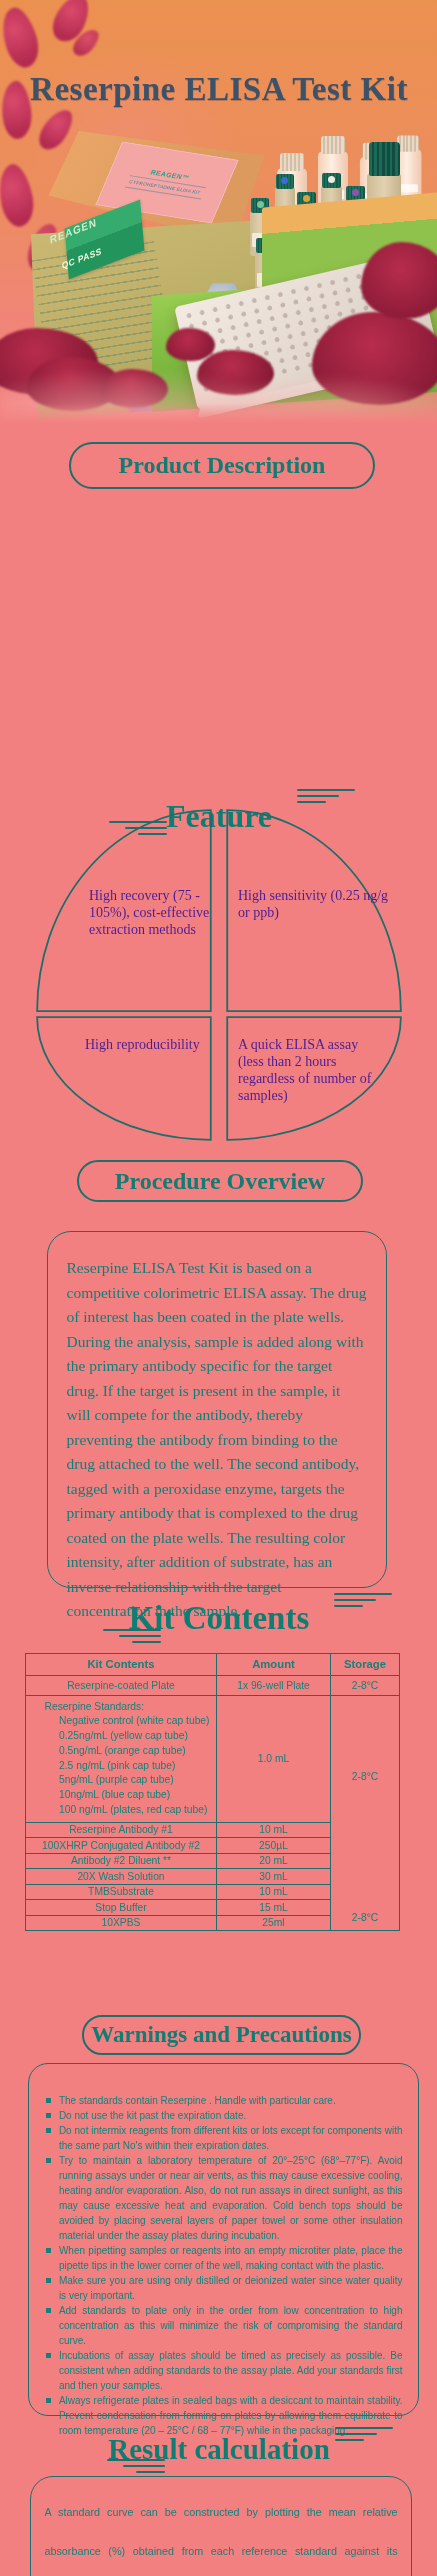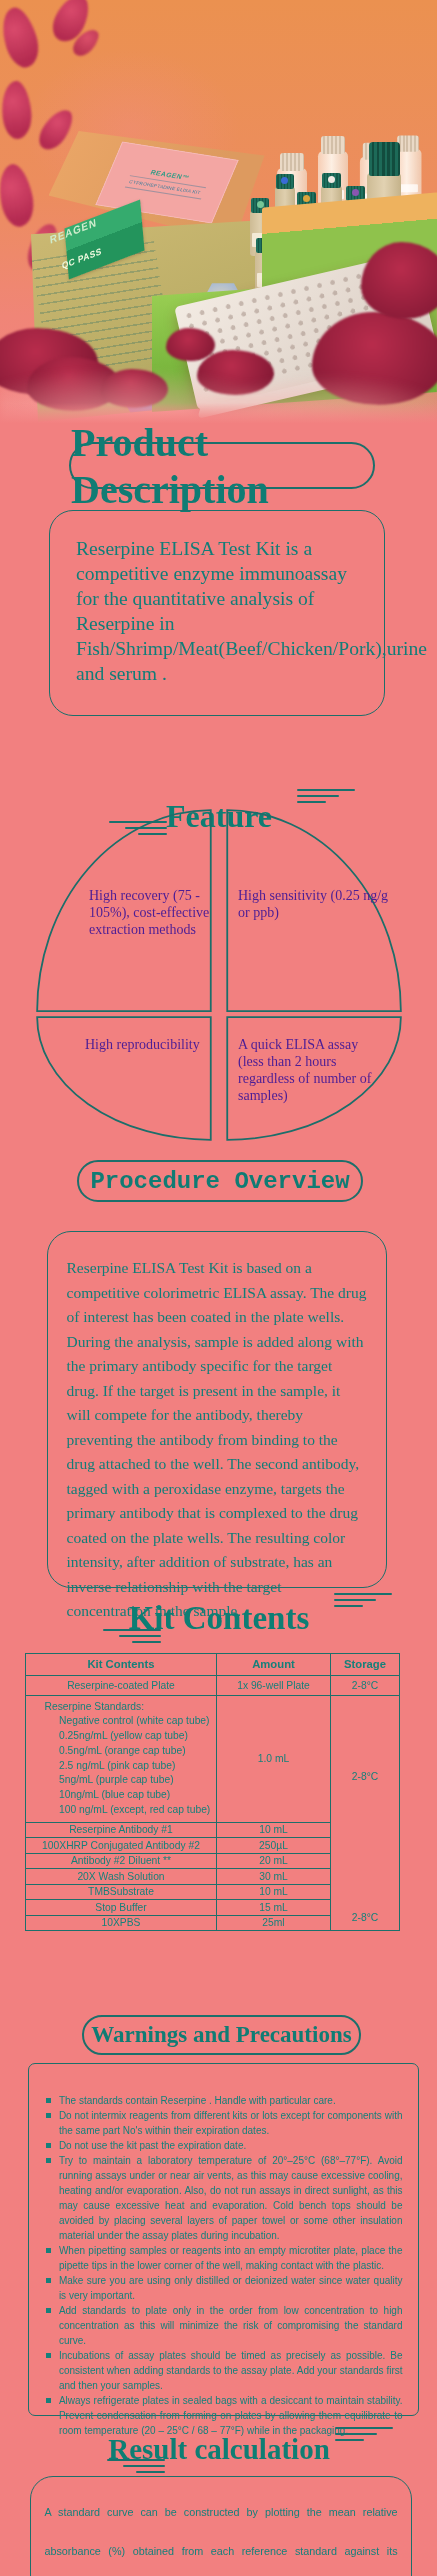--- a/index.html
+++ b/index.html
@@ -109,22 +109,22 @@
   .fog{position:absolute;left:0;bottom:-7.2px;width:100%;height:88px;filter:blur(3.6px);
     background:
       radial-gradient(60% 100% at 28% 100%, rgba(250,172,168,.95), rgba(250,172,168,0) 75%),
       radial-gradient(46% 90% at 74% 100%, rgba(248,162,158,.9), rgba(248,162,158,0) 75%);}
   .heroblend{position:absolute;left:0;bottom:0;width:100%;height:24px;
     background:linear-gradient(180deg,rgba(242,128,128,0),#f28080 85%);}
 
   
   .pill{position:absolute;border:2.1px solid #1d6f6b;border-radius:26px;color:#107c74;
     display:flex;align-items:center;justify-content:center;font-weight:bold;background:transparent;}
-  #pd-pill{left:69px;top:442px;width:302px;height:43px;font-size:40px;}
-  #po-pill{left:77px;top:1160px;width:282px;height:38px;font-size:24px;font-family:Liberation Mono, monospace;}
+  #pd-pill{left:69px;top:442px;width:302px;height:43px;font-size:24px;}
+  #po-pill{left:77px;top:1160px;width:282px;height:38px;font-size:24px;}
   #wp-pill{left:82px;top:2015px;width:275px;height:36px;font-size:23px;}
 
   .tealbox{position:absolute;border:1.5px solid #1d6f6b;border-radius:24px;color:#117d78;box-sizing:border-box;}
   #pd-box{left:49px;top:510px;width:336px;height:206px;padding:25px 26px;font-size:19.6px;line-height:25px;}
   #po-box{left:47px;top:1231px;width:340px;height:357px;padding:24px 18.5px;font-size:15.5px;line-height:24.5px;text-align:left;}
 
   .bighead{position:absolute;left:0;width:100%;text-align:center;font-weight:bold;color:#0e7e74;}
   #feature-head{top:798px;font-size:32px;}
   #kit-head{top:1600px;font-size:33px;}
   #rc-head{top:2433px;font-size:29px;}
@@ -158,21 +158,21 @@
   tr.rowS{height:15.5px;}
   .std-cell{text-align:left !important;}
   .std-cell .sl0{padding-left:18.5px;}
   .std-cell div{line-height:14.7px;}
   .std-cell .sl{padding-left:33px;}
   .storage-tall{position:relative;}
   .storage-tall .st1{position:absolute;left:0;right:0;top:75px;}
   .storage-tall .st2{position:absolute;left:0;right:0;bottom:7.2px;}
 
   
-  #wp-box{left:28px;top:2063px;width:391px;height:353px;border-radius:7px;padding:29px 15.5px 0 13.4px;}
+  #wp-box{left:28px;top:2063px;width:391px;height:353px;border-radius:20px;padding:29px 15.5px 0 13.4px;}
   #wp-box ul{list-style:none;margin:0;padding:0;}
   #wp-box li{position:relative;padding-left:16.5px;font-family:"Liberation Sans",sans-serif;
     font-size:10px;line-height:15px;color:#15807b;text-align:justify;}
   #wp-box li::before{content:"";position:absolute;left:4.1px;top:5.2px;width:4.6px;height:4.6px;background:#15807b;}
 
   
   #rc-box{left:30px;top:2476px;width:382px;height:236px;border-radius:23px;padding:15.5px 13.4px 0;}
   .rc-body{font-family:"Liberation Sans",sans-serif;font-size:10.8px;line-height:39px;color:#15807b;text-align:justify;}
 </style>
 </head>
@@ -184,20 +184,21 @@
     <div>
       <i class="leaf l1"></i>
       <i class="leaf l2"></i>
       <i class="leaf l3"></i>
       <i class="leaf l4"></i>
       <i class="leaf l5"></i>
       <i class="leaf l6"></i>
       <i class="leaf l7"></i>
     </div>
 
+    <h1 class="hero-title">Reserpine ELISA Test Kit</h1>
 
     <div class="kitbox">
       <div class="box-top"></div>
       <div class="box-label">
         <span class="bl1">REAGEN™</span>
         <i></i>
         <span class="bl2">CYPROHEPTADINE ELISA KIT</span>
         <i></i>
       </div>
       <div class="box-front">
@@ -258,23 +259,20 @@
       <i class="rock r5"></i>
       <i class="rock r6"></i>
       <i class="rock r7"></i>
     </div>
     <div class="fog"></div>
     <div class="heroblend"></div>
   </header>
 
   <div class="pill" id="pd-pill">
     <span>Product Description</span>
-  </div>
-  <div class="tealbox" id="pd-box">
-    <div>Reserpine ELISA Test Kit is a competitive enzyme immunoassay for the quantitative analysis of Reserpine in Fish/Shrimp/Meat(Beef/Chicken/Pork),urine and serum .</div>
   </div>
 
   <div class="bighead" id="feature-head">Feature</div>
   <div class="dgrp left" id="fd-l">
       <i class="w1"></i>
       <i class="w2"></i>
       <i class="w3"></i>
     </div>
   <div class="dgrp right" id="fd-r">
       <i class="w1"></i>
@@ -335,21 +333,21 @@
     </tr>
     <tr class="rowStd">
       <td class="std-cell">
         <div class="sl0">Reserpine Standards:</div>
         <div class="sl">Negative control (white cap tube)</div>
         <div class="sl">0.25ng/mL (yellow cap tube)</div>
         <div class="sl">0.5ng/mL (orange cap tube)</div>
         <div class="sl">2.5 ng/mL (pink cap tube)</div>
         <div class="sl">5ng/mL (purple cap tube)</div>
         <div class="sl">10ng/mL (blue cap tube)</div>
-        <div class="sl">100 ng/mL (except, red cap tube)</div>
+        <div class="sl">100 ng/mL (plates, red cap tube)</div>
       </td>
       <td>1.0 mL</td>
       <td class="storage-tall" rowspan="8">
         <span class="st1">2-8°C</span>
         <span class="st2">2-8°C</span>
       </td>
     </tr>
     <tr class="rowS">
       <td>Reserpine Antibody #1</td>
           <td>10 mL</td>
@@ -380,22 +378,22 @@
         </tr>
   </tbody>
     </table>
 
   <div class="pill" id="wp-pill">
     <span>Warnings and Precautions</span>
   </div>
   <div class="tealbox" id="wp-box">
     <ul>
       <li>The standards contain Reserpine . Handle with particular care.</li>
+      <li>Do not use the kit past the expiration date.</li>
       <li>Do not intermix reagents from different kits or lots except for components with the same part No's within their expiration dates.</li>
-      <li>Do not use the kit past the expiration date.</li>
       <li>Try to maintain a laboratory temperature of 20°–25°C (68°–77°F). Avoid running assays under or near air vents, as this may cause excessive cooling, heating and/or evaporation. Also, do not run assays in direct sunlight, as this may cause excessive heat and evaporation. Cold bench tops should be avoided by placing several layers of paper towel or some other insulation material under the assay plates during incubation.</li>
       <li>When pipetting samples or reagents into an empty microtiter plate, place the pipette tips in the lower corner of the well, making contact with the plastic.</li>
       <li>Make sure you are using only distilled or deionized water since water quality is very important.</li>
       <li>Add standards to plate only in the order from low concentration to high concentration as this will minimize the risk of compromising the standard curve.</li>
       <li>Incubations of assay plates should be timed as precisely as possible. Be consistent when adding standards to the assay plate. Add your standards first and then your samples.</li>
       <li>Always refrigerate plates in sealed bags with a desiccant to maintain stability. Prevent condensation from forming on plates by allowing them equilibrate to room temperature (20 – 25°C / 68 – 77°F) while in the packaging.</li>
     </ul>
   </div>
 
   <div class="bighead" id="rc-head">Result calculation</div>

